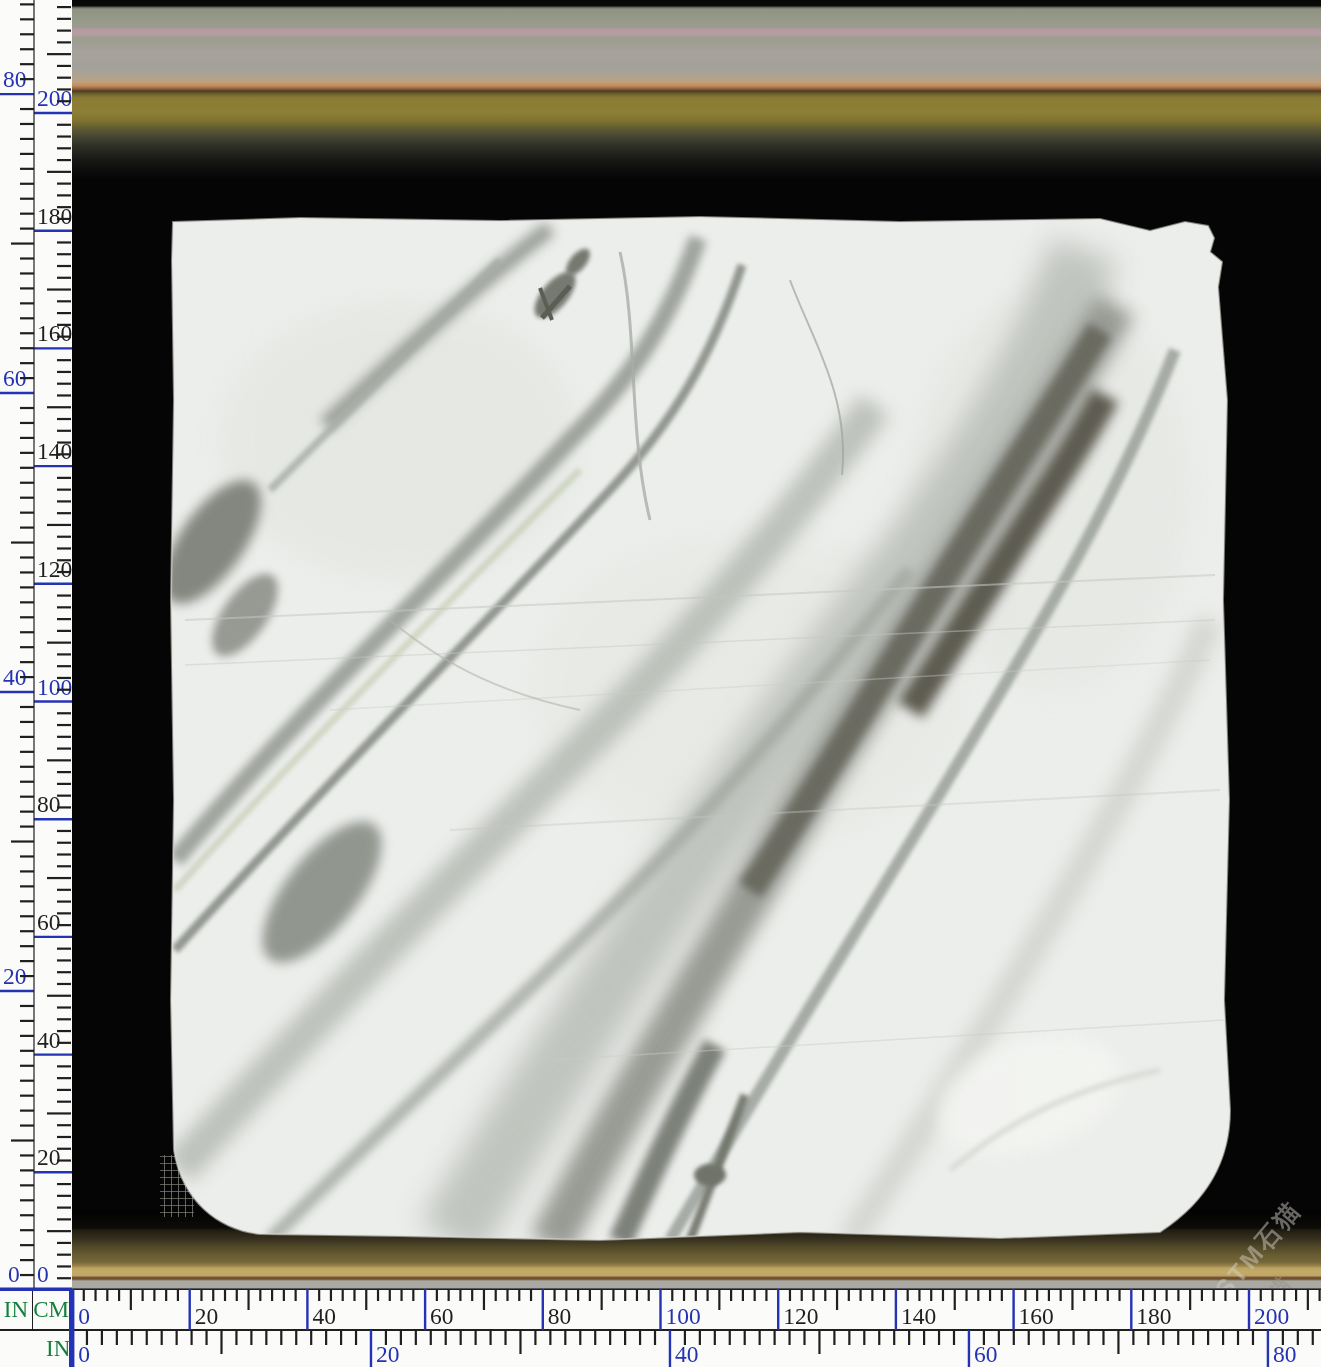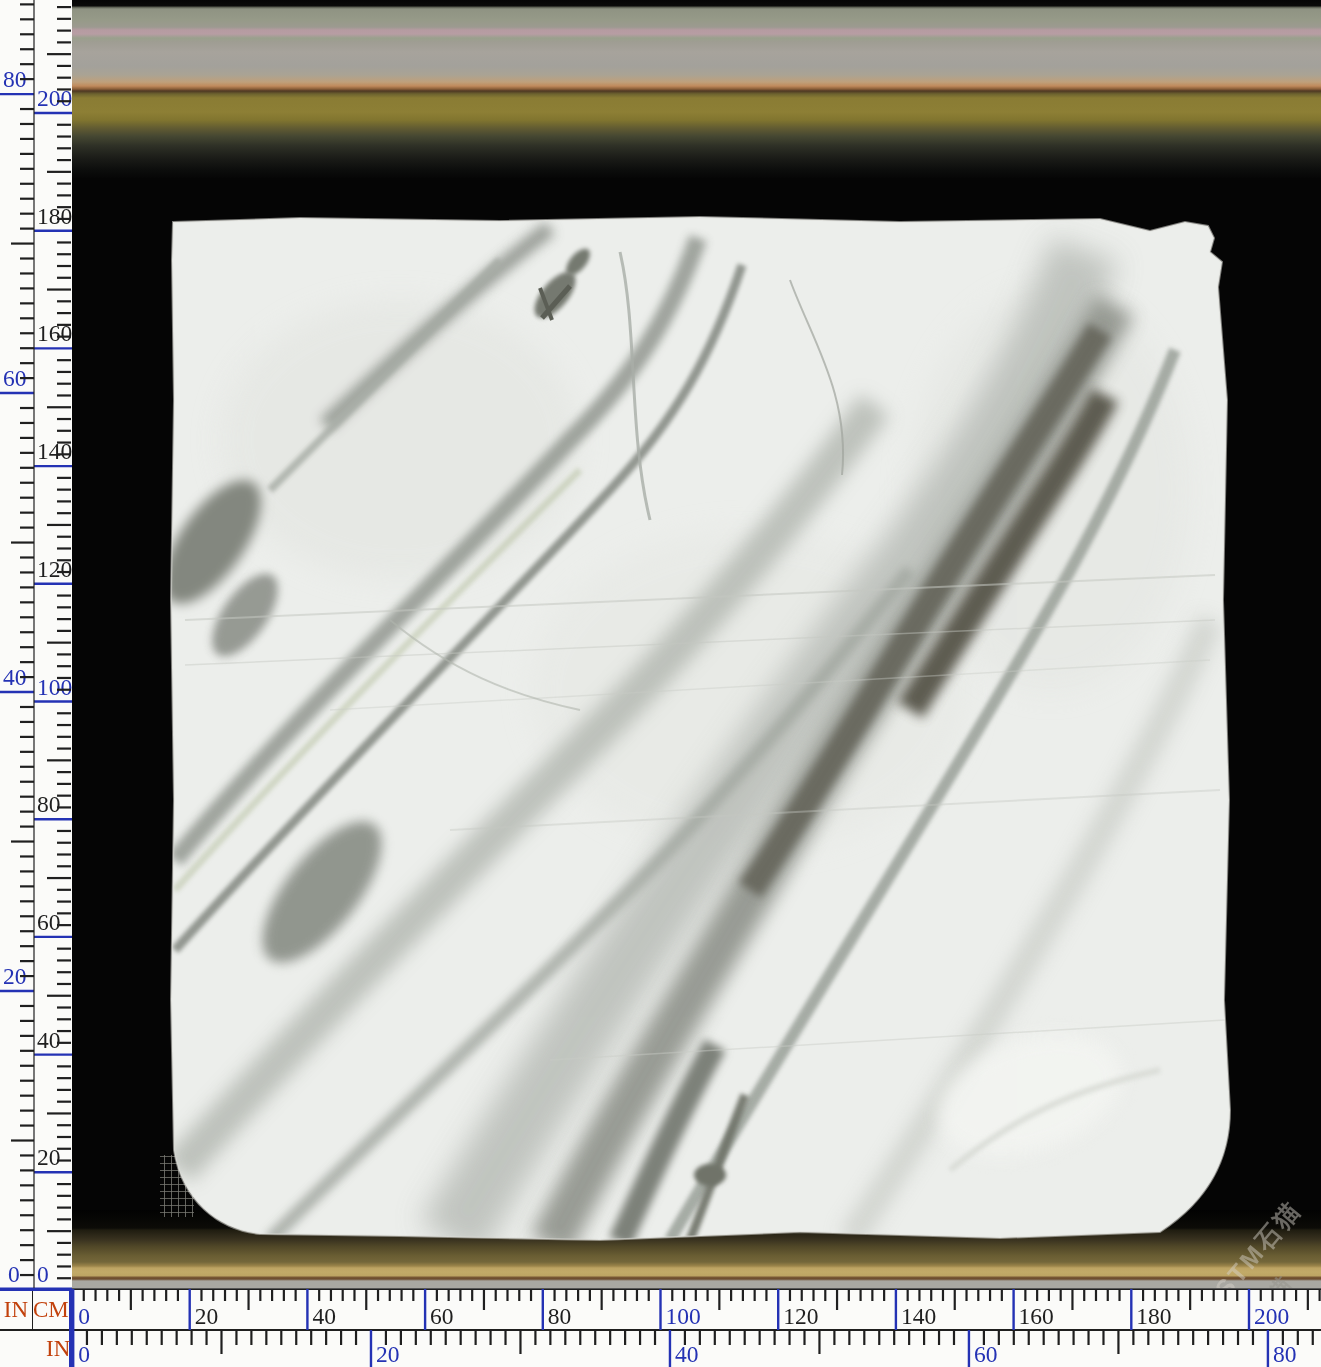--- a/index.html
+++ b/index.html
@@ -31,24 +31,24 @@
   .wm3{left:1178px;top:1352px;font-size:22px;color:rgba(170,168,160,0.35);}
 
   .ruler{position:absolute;z-index:5;background:#fbfbf9;}
   #left-ruler{left:0;top:0;}
   #bottom-ruler{left:72px;top:1288px;}
   .ruler text{font-family:"Liberation Serif",serif;font-size:23.5px;}
 
   .corner{position:absolute;left:0;top:1288px;width:72px;height:79px;z-index:5;
           background:#fbfbf9;box-sizing:border-box;
           border-top:3px solid var(--blue,#2432b4);border-right:3px solid var(--blue,#2432b4);
-          font-size:23px;color:#c2410c;}
+          font-size:23px;color:#15803d;}
   .corner-top{height:40px;display:flex;align-items:center;border-bottom:2px solid #1e1e1e;box-sizing:border-box;}
   .corner-top .c-in{width:33px;text-align:center;border-right:1.5px solid #1e1e1e;box-sizing:border-box;height:100%;display:flex;align-items:center;justify-content:center;}
-  .corner-top .c-cm{flex:1;text-align:left;}
+  .corner-top .c-cm{flex:1;text-align:right;}
   .corner-bot{height:36px;display:flex;align-items:center;}
   .corner-bot .c-in2{padding-left:46px;}
 </style>
 </head>
 <body>
 
 <div class="scene">
 
   <div class="bg"></div>
   <div class="band band-top"></div>

